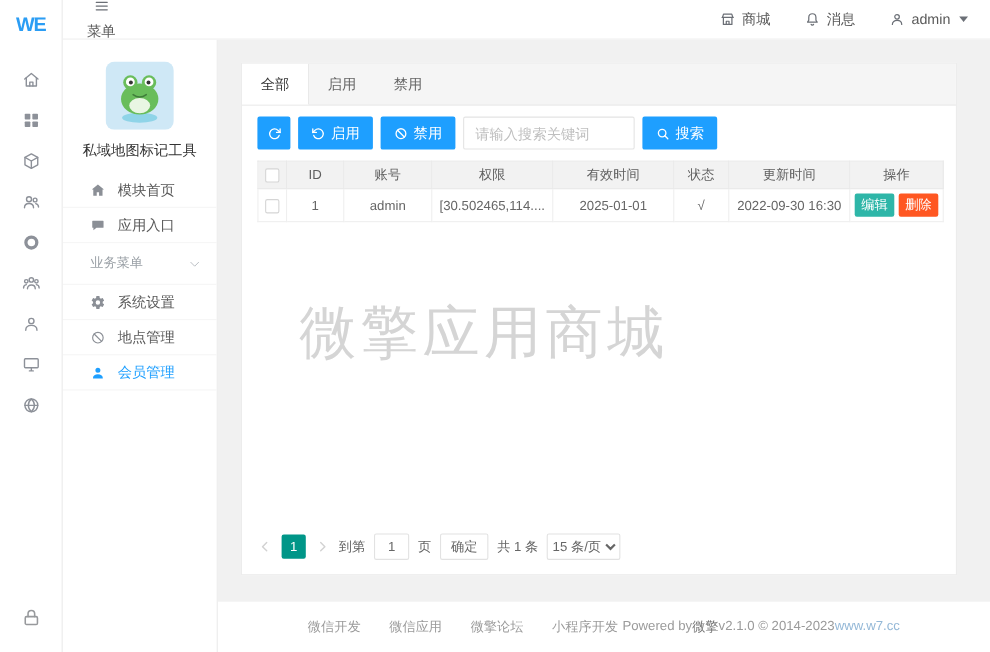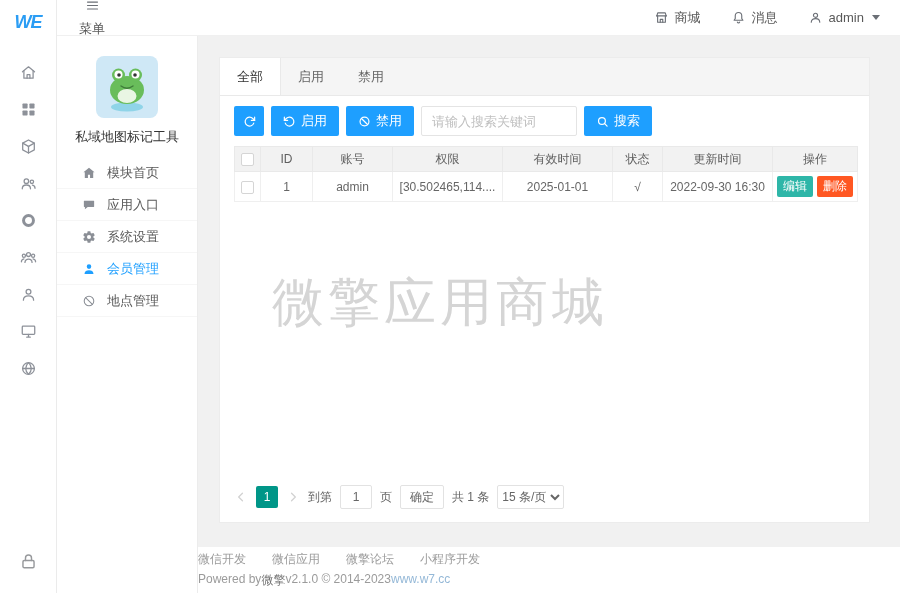--- a/index.html
+++ b/index.html
@@ -4,21 +4,21 @@
 <style>
   * { margin:0; padding:0; box-sizing:border-box; }
   html,body { width:900px; height:593px; }
   body { font-family:"Liberation Sans","DejaVu Sans",sans-serif; background:#fff; }
   .app { position:relative; width:900px; height:593px; background:#f1f1f1; overflow:hidden; }
   svg.stroke { fill:none; stroke:currentColor; stroke-width:1.8; stroke-linecap:round; stroke-linejoin:round; }
   svg.fill { fill:currentColor; stroke:none; }
 
   
   .rail { position:absolute; left:0; top:0; width:57px; height:593px; background:#fff; border-right:1px solid #ebebeb; z-index:6; }
-  .rail-logo { height:44px; display:flex; align-items:center; justify-content:center; color:#2b9df4; font-weight:bold; font-style:italic; font-size:18px; letter-spacing:-1px; }
+  .rail-logo { height:44px; display:flex; align-items:center; justify-content:center; color:#2b9df4; font-weight:bold; font-size:18px; letter-spacing:-1px; }
   .rail-items { display:flex; flex-direction:column; align-items:center; margin-top:10px; }
   .rail-item { width:57px; height:37px; display:flex; align-items:center; justify-content:center; color:#8d9199; cursor:pointer; }
   .rail-item svg { width:17px; height:17px; }
   .rail-lock { position:absolute; left:0; bottom:22px; width:57px; display:flex; justify-content:center; color:#97999c; cursor:pointer; }
   .rail-lock svg { width:19px; height:19px; }
 
   
   .topbar { position:absolute; left:57px; top:0; width:843px; height:36px; background:#fff; border-bottom:1px solid #f0f0f0; display:flex; align-items:center; padding:0 20px 0 22px; z-index:5; }
   .tb-left { display:flex; align-items:center; gap:7px; color:#595959; font-size:13px; cursor:pointer;flex-direction:column; }
   .tb-left svg { width:15px; height:15px; color:#6b6f76; }
@@ -62,21 +62,21 @@
   .badge.del { background:#ff5722; }
   .watermark { position:absolute; left:52px; top:172px; font-size:52px; color:#d5d5d5; letter-spacing:4px; white-space:nowrap; }
   .pager { position:absolute; left:14px; bottom:13px; display:flex; align-items:center; gap:8px; font-size:12px; color:#666; }
   .pg-arrow { color:#d2d2d2; display:flex; cursor:pointer; }
   .pg-arrow svg { width:14px; height:14px; stroke-width:2.2; }
   .pg-num { min-width:22px; height:22px; background:#009688; color:#fff; display:flex; align-items:center; justify-content:center; border-radius:2px; cursor:pointer; font-size:12px; }
   .goto-input { width:32px; height:24px; border:1px solid #e2e2e2; border-radius:2px; text-align:center; font-size:12px; color:#666; outline:none; font-family:inherit; }
   .confirm { height:24px; padding:0 9px; border:1px solid #e2e2e2; background:#fff; border-radius:2px; font-size:12px; color:#666; cursor:pointer; font-family:inherit; }
   .size-sel { height:24px; border:1px solid #e2e2e2; border-radius:2px; background:#fff; font-size:12px; color:#666; outline:none; font-family:inherit; }
 
-  .footer { height:46px; background:#fff; display:flex; flex-direction:column; justify-content:center; gap:4px; }
+  .footer { height:46px; background:#fff; display:flex; flex-direction:row; align-items:center; justify-content:center; gap:4px; }
   .flinks { display:flex; gap:26px; font-size:12px; color:#9b9b9b; }
   .flinks span { cursor:pointer; }
   .powered { font-size:12px; color:#9b9b9b; display:flex; gap:0; }
   .powered .brand { color:#737373; }
   .powered .site { color:#94b8d7; cursor:pointer; }
 </style>
 </head>
 <body>
 
 <div class="app">
@@ -212,38 +212,44 @@
           <path d="M12 3 2.5 10.8h2.3V20.5h5.4v-5.3h3.6v5.3h5.4V10.8h2.3z"></path>
         </svg>
       <span>模块首页</span>
     </div>
     <div class="menu-item">
       <svg class="fill" viewBox="0 0 24 24">
           <path d="M4 4.5h16a.8.8 0 0 1 .8.8v9.4a.8.8 0 0 1-.8.8H9.8L5 19.3v-3.8H4a.8.8 0 0 1-.8-.8V5.3A.8.8 0 0 1 4 4.5z"></path>
         </svg>
       <span>应用入口</span>
     </div>
+    <div class="section-row">
+      <span>业务菜单</span>
+      <svg class="stroke" viewBox="0 0 24 24">
+          <path d="M5 9l7 7 7-7"></path>
+        </svg>
+    </div>
     <div class="menu-item">
       <svg class="fill" viewBox="0 0 24 24">
           <path d="M19.43 12.98c.04-.32.07-.64.07-.98s-.03-.66-.07-.98l2.11-1.65a.5.5 0 0 0 .12-.64l-2-3.46a.5.5 0 0 0-.61-.22l-2.49 1a7.03 7.03 0 0 0-1.69-.98l-.38-2.65A.49.49 0 0 0 14 2h-4a.49.49 0 0 0-.49.42l-.38 2.65c-.61.25-1.17.59-1.69.98l-2.49-1a.5.5 0 0 0-.61.22l-2 3.46a.5.5 0 0 0 .12.64L4.57 11c-.04.32-.07.65-.07 1s.03.68.07 1l-2.11 1.65a.5.5 0 0 0-.12.64l2 3.46c.12.22.39.3.61.22l2.49-1c.52.39 1.08.73 1.69.98l.38 2.65A.49.49 0 0 0 10 22h4a.49.49 0 0 0 .49-.42l.38-2.65a7.03 7.03 0 0 0 1.69-.98l2.49 1c.22.08.49 0 .61-.22l2-3.46a.5.5 0 0 0-.12-.64l-2.11-1.65zM12 15.5A3.5 3.5 0 1 1 15.5 12 3.5 3.5 0 0 1 12 15.5z"></path>
         </svg>
       <span>系统设置</span>
-    </div>
-    <div class="menu-item active">
-      <svg class="fill" viewBox="0 0 24 24">
-          <path d="M12 11.8a3.9 3.9 0 1 0-3.9-3.9 3.9 3.9 0 0 0 3.9 3.9zm0 2.2c-4.2 0-7.6 2.1-7.6 5.6v1h15.2v-1c0-3.5-3.4-5.6-7.6-5.6z"></path>
-        </svg>
-      <span>会员管理</span>
     </div>
     <div class="menu-item">
       <svg class="stroke" viewBox="0 0 24 24">
           <circle cx="12" cy="12" r="8.2"></circle>
           <path d="M6.2 6.2l11.6 11.6"></path>
         </svg>
       <span>地点管理</span>
+    </div>
+    <div class="menu-item active">
+      <svg class="fill" viewBox="0 0 24 24">
+          <path d="M12 11.8a3.9 3.9 0 1 0-3.9-3.9 3.9 3.9 0 0 0 3.9 3.9zm0 2.2c-4.2 0-7.6 2.1-7.6 5.6v1h15.2v-1c0-3.5-3.4-5.6-7.6-5.6z"></path>
+        </svg>
+      <span>会员管理</span>
     </div>
   </div>
 
   <div class="main">
     <div class="content">
       <div class="card">
         <div class="tabstrip">
           <div class="tab active">全部</div>
           <div class="tab">启用</div>
           <div class="tab">禁用</div>

